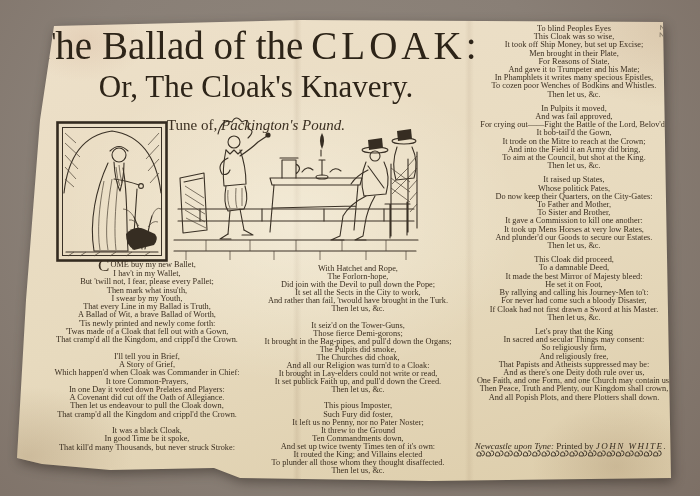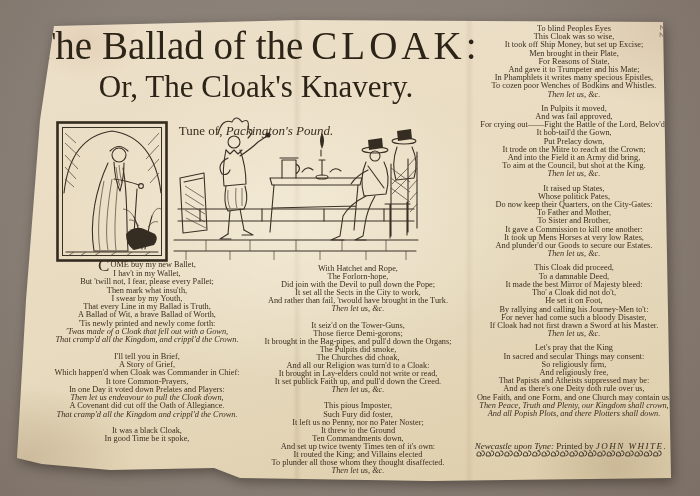--- a/index.html
+++ b/index.html
@@ -15,30 +15,30 @@
       radial-gradient(ellipse 200px 120px at 97% 5%, rgba(150,110,75,.20), transparent 70%),
       radial-gradient(ellipse 90px 60px at 12% 8%, rgba(190,140,110,.18), transparent 70%),
       radial-gradient(ellipse 320px 220px at 42% 45%, rgba(255,252,240,.45), transparent 72%),
       linear-gradient(90deg, transparent 41.8%, rgba(110,80,50,.10) 42.4%, transparent 43.1%),
       linear-gradient(90deg, transparent 66.4%, rgba(110,80,50,.08) 67%, transparent 67.7%),
       linear-gradient(165deg, #eee1cb 0%, #e7dabe 55%, #dccca9 100%);}
   .title-block{position:absolute;left:30px;top:25px;width:452px;text-align:center;color:#2d2418;}
   .title-1{font-size:39px;line-height:42px;white-space:nowrap;}
   .title-1 .emph{letter-spacing:4px;margin-left:8px;}
   .title-2{font-size:31px;line-height:40px;white-space:nowrap;}
-  .tune{font-size:13px;line-height:12px;margin-top:18px;color:#3a2e20;}
+  .tune{font-size:15px;line-height:12px;margin-top:12px;color:#3a2e20;}
   .tune .tname{font-style:italic;}
   .col{position:absolute;color:#3a2e20;text-align:center;}
   .col-left{left:22px;top:261px;width:250px;font-size:8.3px;line-height:8.3px;}
   .col-mid{left:242px;top:265px;width:232px;font-size:8.3px;line-height:8.1px;}
   .col-right{left:474px;top:25px;width:200px;font-size:8.3px;line-height:8.2px;}
   .stanza{margin-bottom:8px;}
   .col-right .stanza{margin-bottom:6px;}
   .line{white-space:nowrap;}
-  .it{font-style:italic;}
+  .it{}
   .dropcap{font-size:17px;line-height:8px;vertical-align:-4px;margin-right:1px;}
   .woodcut{position:absolute;}
   .wc-left{left:56px;top:121px;}
   .wc-center{left:170px;top:112px;}
   .ornament{position:absolute;left:476px;top:444px;}
   .imprint{position:absolute;left:468px;top:440px;width:206px;text-align:center;
     font-size:9px;line-height:12px;color:#342a1d;white-space:nowrap;}
   .imprint .place{font-style:italic;}
   .imprint .printer{font-style:italic;letter-spacing:1.5px;}
   .handnote{position:absolute;left:656px;top:27px;font-family:"DejaVu Sans",sans-serif;
@@ -162,27 +162,28 @@
             <div class="line">'Tis newly printed and newly come forth:</div>
             <div class="line it">'Twas made of a Cloak that fell out with a Gown,</div>
             <div class="line it">That cramp'd all the Kingdom, and crippl'd the Crown.</div>
           </div>
           <div class="stanza">
             <div class="line">I'll tell you in Brief,</div>
             <div class="line">A Story of Grief,</div>
             <div class="line">Which happen'd when Cloak was Commander in Chief:</div>
             <div class="line">It tore Common-Prayers,</div>
             <div class="line">In one Day it voted down Prelates and Players:</div>
+            <div class="line">A Covenant did cut off the Oath of Allegiance.</div>
             <div class="line it">Then let us endeavour to pull the Cloak down,</div>
-            <div class="line">A Covenant did cut off the Oath of Allegiance.</div>
             <div class="line it">That cramp'd all the Kingdom and crippl'd the Crown.</div>
           </div>
           <div class="stanza">
             <div class="line">It was a black Cloak,</div>
             <div class="line">In good Time be it spoke,</div>
+            <div class="line">That kill'd many Thousands, but never struck Stroke:</div>
           </div>
         </div>
       <div class="col col-mid">
           <div class="stanza">
             <div class="line">With Hatchet and Rope,</div>
             <div class="line">The Forlorn-hope,</div>
             <div class="line">Did join with the Devil to pull down the Pope;</div>
             <div class="line">It set all the Sects in the City to work,</div>
             <div class="line">And rather than fail, 'twould have brought in the Turk.</div>
             <div class="line it">Then let us, &amp;c.</div>
@@ -220,42 +221,40 @@
             <div class="line">And gave it to Trumpeter and his Mate;</div>
             <div class="line">In Phamphlets it writes many specious Epistles,</div>
             <div class="line">To cozen poor Wenches of Bodkins and Whistles.</div>
             <div class="line it">Then let us, &amp;c.</div>
           </div>
           <div class="stanza">
             <div class="line">In Pulpits it moved,</div>
             <div class="line">And was fail approved,</div>
             <div class="line">For crying out——Fight the Battle of the Lord, Belov'd!</div>
             <div class="line">It bob-tail'd the Gown,</div>
-            <div class="line">Put Prelacy down,</div>
             <div class="line">It trode on the Mitre to reach at the Crown;</div>
             <div class="line">And into the Field it an Army did bring,</div>
             <div class="line">To aim at the Council, but shot at the King.</div>
             <div class="line it">Then let us, &amp;c.</div>
           </div>
           <div class="stanza">
             <div class="line">It raised up States,</div>
             <div class="line">Whose politick Pates,</div>
             <div class="line">Do now keep their Quarters, on the City-Gates:</div>
             <div class="line">To Father and Mother,</div>
             <div class="line">To Sister and Brother,</div>
             <div class="line">It gave a Commission to kill one another:</div>
             <div class="line">It took up Mens Horses at very low Rates,</div>
             <div class="line">And plunder'd our Goods to secure our Estates.</div>
             <div class="line it">Then let us, &amp;c.</div>
           </div>
           <div class="stanza">
             <div class="line">This Cloak did proceed,</div>
             <div class="line">To a damnable Deed,</div>
             <div class="line">It made the best Mirror of Majesty bleed:</div>
-            <div class="line">Tho' a Cloak did not do't,</div>
             <div class="line">He set it on Foot,</div>
             <div class="line">By rallying and calling his Journey-Men to't:</div>
             <div class="line">For never had come such a bloody Disaster,</div>
             <div class="line">If Cloak had not first drawn a Sword at his Master.</div>
             <div class="line it">Then let us, &amp;c.</div>
           </div>
           <div class="stanza">
             <div class="line">Let's pray that the King</div>
             <div class="line">In sacred and secular Things may consent:</div>
             <div class="line">So religiously firm,</div>

